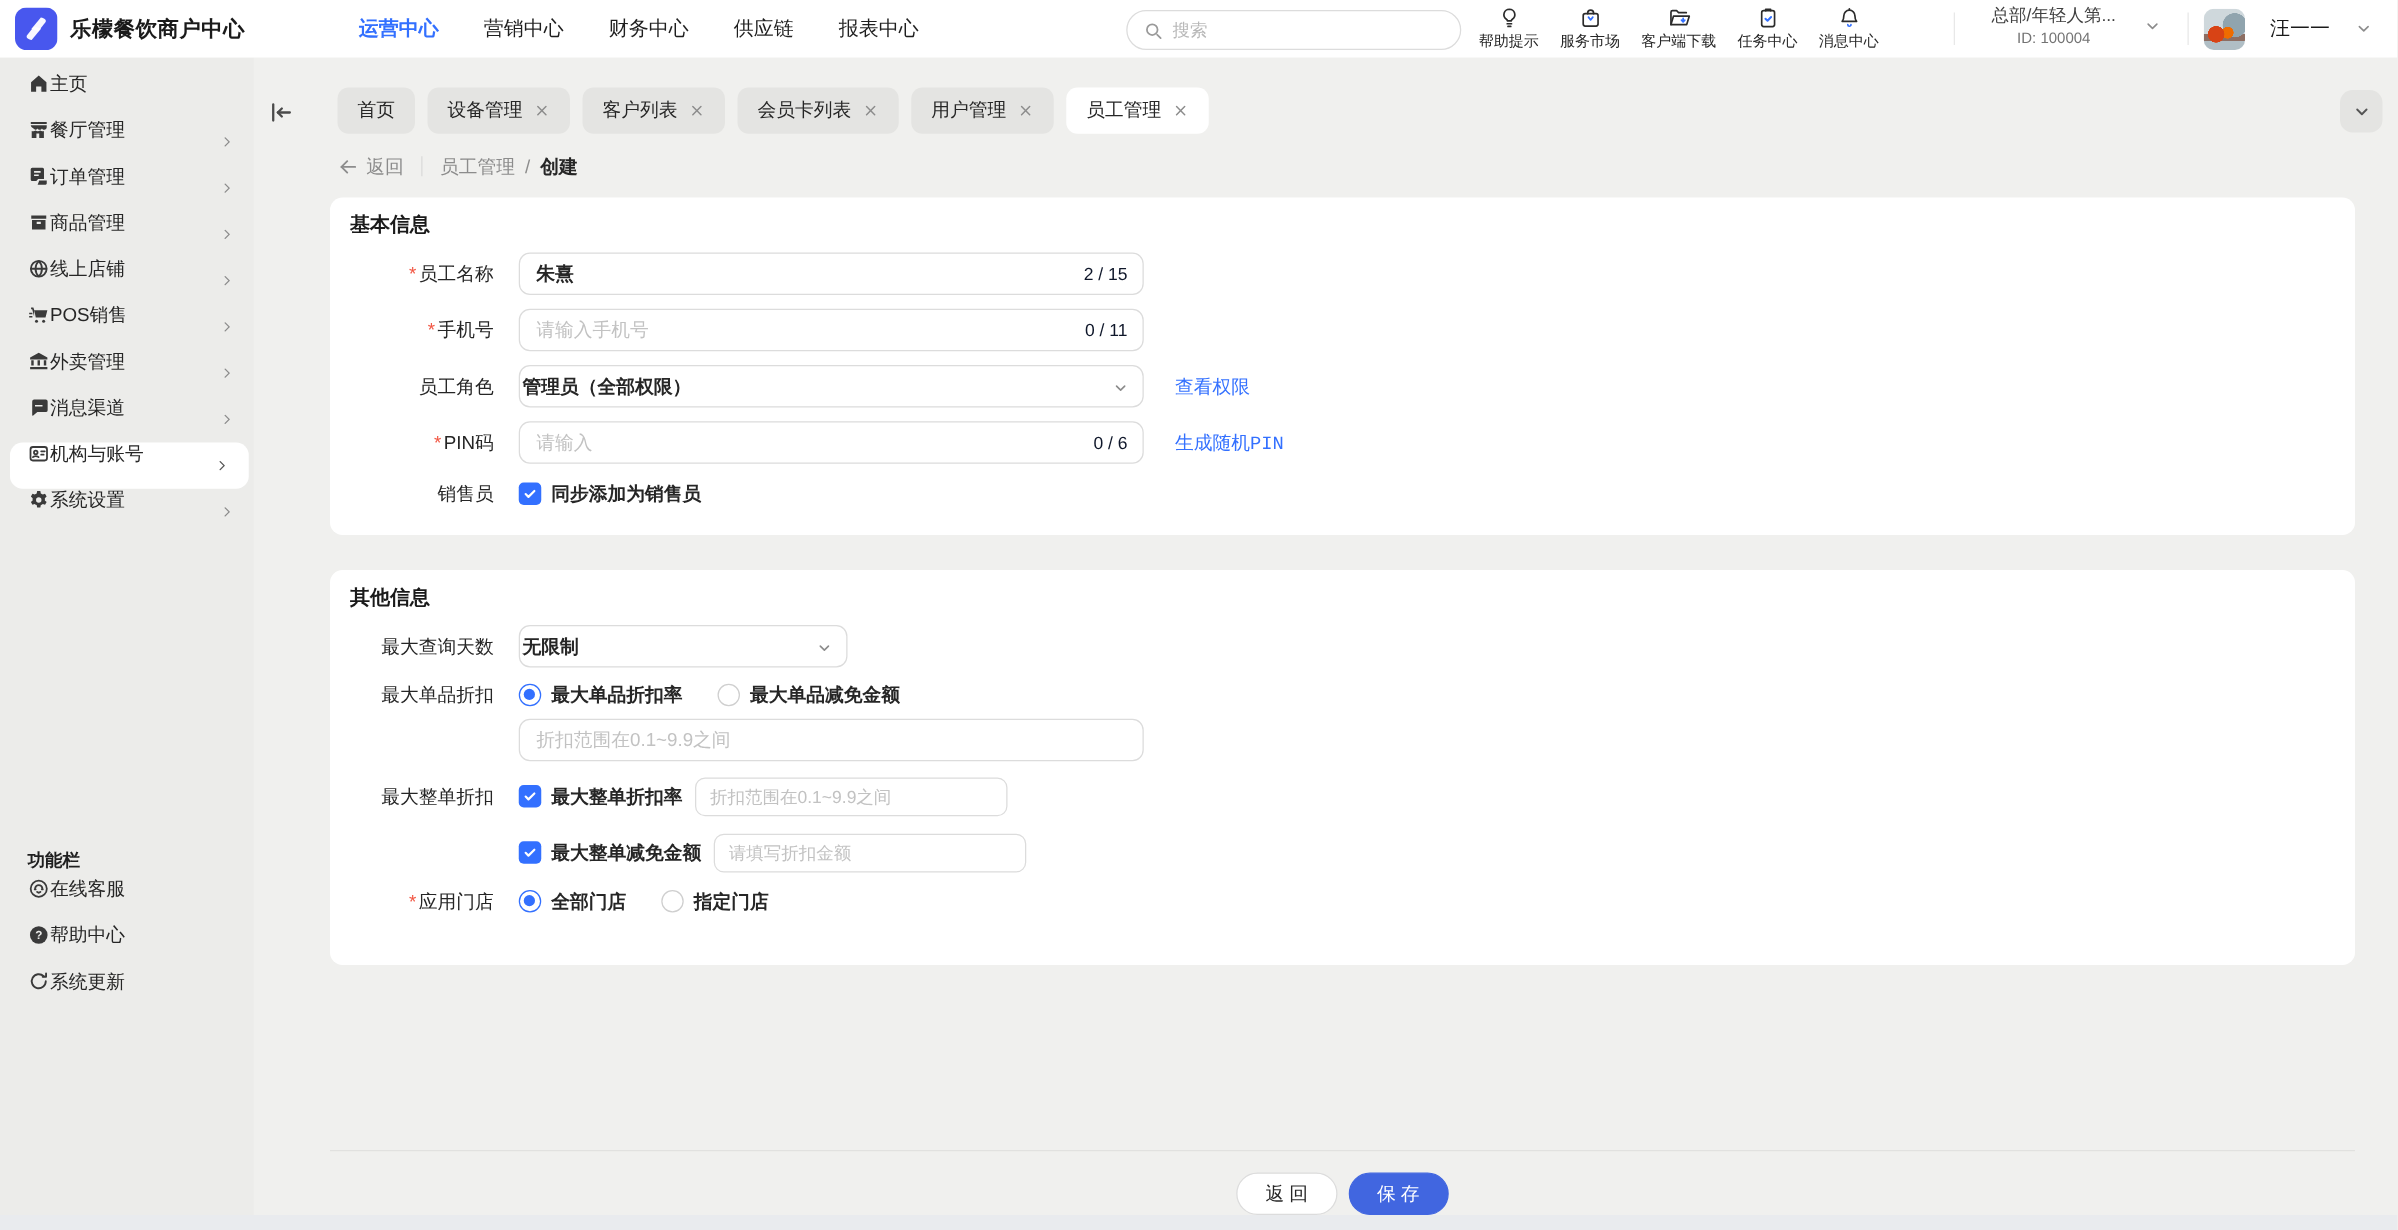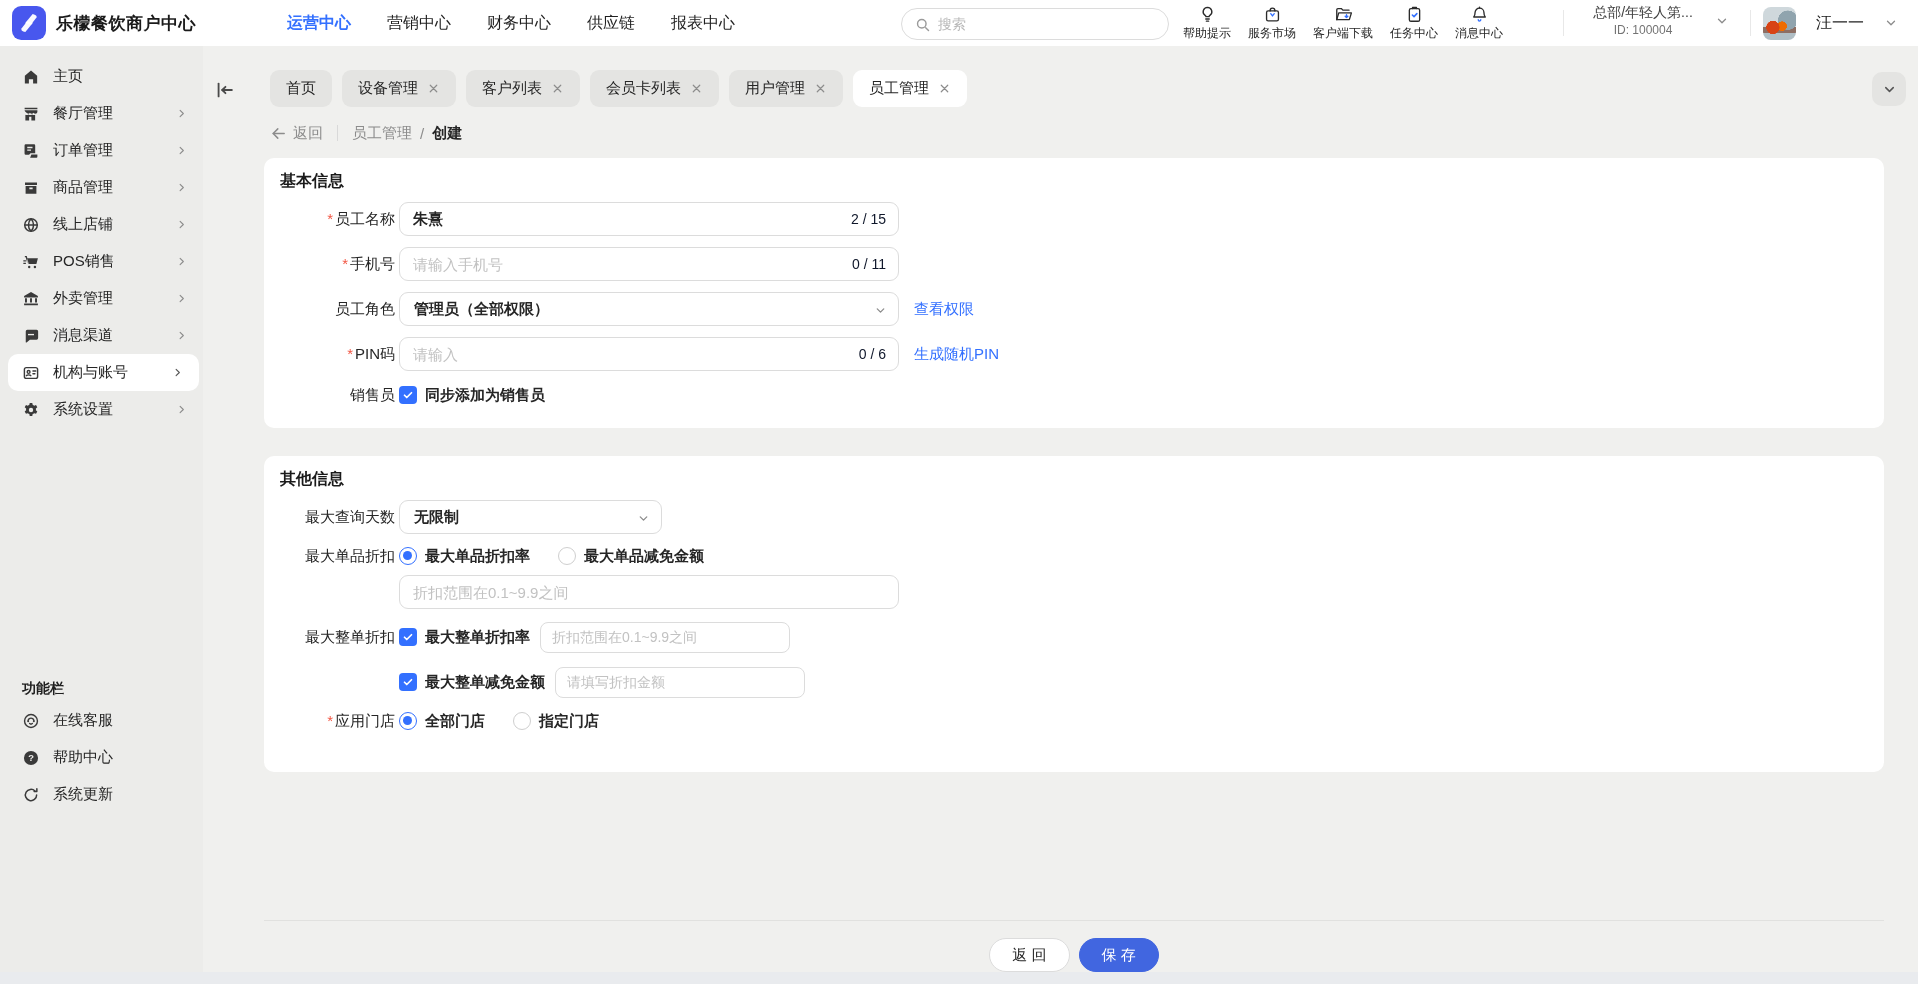--- a/index.html
+++ b/index.html
@@ -31,21 +31,21 @@
     background:
       radial-gradient(circle at 30% 62%, #d84315 0 21%, rgba(0,0,0,0) 22%),
       radial-gradient(circle at 58% 58%, #ef6c00 0 17%, rgba(0,0,0,0) 18%),
       radial-gradient(circle at 75% 40%, #90a4ae 0 30%, rgba(0,0,0,0) 31%),
       linear-gradient(180deg,#cfd8dc 0 62%, #8d6e63 62% 78%, #b0bec5 78%); }
   .user-name { font-size:16px; color:#1a1a1a; }
 
   
   .sidebar { position:absolute; left:0; top:46px; width:203px; height:938px; background:#ececea; z-index:20; }
   .side-list { padding-top:12px; }
-  .side-item { position:relative; height:37px; display:flex; align-items:center; gap:13px; padding-left:22px; cursor:pointer; font-size:15px; color:#262626; }
+  .side-item { position:relative; height:37px; display:flex; padding-left:22px; cursor:pointer; font-size:15px; color:#262626; }
   .side-item .si { flex:none; color:#3a3a3a; }
   .side-item.active { background:#fff; border-radius:10px; margin:0 4px 0 8px; padding-left:14px; }
   .side-chevron { position:absolute; right:16px; top:13px; color:#8c8c8c; }
   .side-section { position:absolute; left:0; top:628px; width:203px; }
   .side-section-label { height:28px; line-height:28px; padding-left:22px; font-size:14px; font-weight:600; color:#1f1f1f; }
   .icon { display:inline-flex; }
 
   
   .content { position:absolute; left:203px; top:46px; width:1715px; height:938px; background:#f0f0ee; }
   .collapse-btn { position:absolute; left:8px; top:30px; width:28px; height:28px; display:flex; align-items:center; justify-content:center; cursor:pointer; color:#4a4a4a; }
@@ -63,30 +63,30 @@
 
   
   .card { position:absolute; left:61px; width:1620px; background:#fff; border-radius:10px; }
   .card1 { top:112px; height:270px; }
   .card2 { top:410px; height:316px; }
   .card-inner { padding-top:12px; }
   .card-title { height:22px; line-height:22px; margin:0 0 10px 16px; font-size:16px; font-weight:700; color:#1a1a1a; }
   .frow { display:flex; align-items:center; height:34px; margin-bottom:11px; }
   .frow.short { height:22px; margin:8px 0; }
   .frow.cb { height:26px; margin-top:8px; }
-  .flabel { width:131px; flex:none; text-align:right; font-size:15px; color:#262626; margin-right:4px; white-space:nowrap; }
+  .flabel { width:131px; flex:none; text-align:right; font-size:15px; color:#262626; margin-right:20px; white-space:nowrap; }
   .req { color:#f25643; margin-right:2px; }
   .input-wrap { position:relative; width:500px; height:34px; }
   .input-wrap input { width:100%; height:100%; border:1px solid #dcdcdc; border-radius:9px; padding:0 62px 0 13px; font-size:15px; font-weight:600; color:#262626; font-family:inherit; outline:none; background:#fff; }
   .input-wrap input::placeholder { color:#c2c2c2; font-weight:400; }
   .counter { position:absolute; right:13px; top:0; height:34px; line-height:34px; font-size:14px; color:#0f172a; pointer-events:none; }
-  .selectbox { position:relative; width:500px; height:34px; border:1px solid #dcdcdc; border-radius:9px; background:#fff; display:flex; align-items:center; padding:0 34px 0 14px; font-size:15px; font-weight:600; color:#262626; cursor:pointer; }
+  .selectbox { position:relative; width:500px; height:34px; border:1px solid #dcdcdc; border-radius:9px; background:#fff; display:flex; align-items:center; padding:0 34px 0 2px; font-size:15px; font-weight:600; color:#262626; cursor:pointer; }
   .selectbox.narrow { width:263px; }
   .sel-chevron { position:absolute; right:11px; top:11px; color:#8c8c8c; }
-  .field-link { font-size:15px; color:#3370ff; margin-left:15px; cursor:pointer; white-space:nowrap; }
+  .field-link { font-size:15px; color:#3370ff; margin-left:25px; cursor:pointer; white-space:nowrap;font-family:Liberation Mono, monospace; }
   .checkbox { width:18px; height:18px; border-radius:4px; background:#3370ff; display:flex; align-items:center; justify-content:center; flex:none; cursor:pointer; }
   .opt-label { font-size:15px; font-weight:600; color:#262626; margin-left:8px; white-space:nowrap; cursor:pointer; }
   .radio { width:18px; height:18px; border-radius:50%; border:1.5px solid #cfcfcf; background:#fff; flex:none; cursor:pointer; position:relative; }
   .radio.on { border-color:#3370ff; }
   .radio.on::after { content:""; position:absolute; left:3px; top:3px; width:9px; height:9px; border-radius:50%; background:#3370ff; }
   .gap28 { width:28px; flex:none; }
   .inline-input { width:250px; height:31px; border:1px solid #dcdcdc; border-radius:8px; padding:0 11px; font-size:14px; color:#262626; font-family:inherit; outline:none; margin-left:10px; background:#fff; }
   .inline-input::placeholder { color:#c2c2c2; }
 
   

